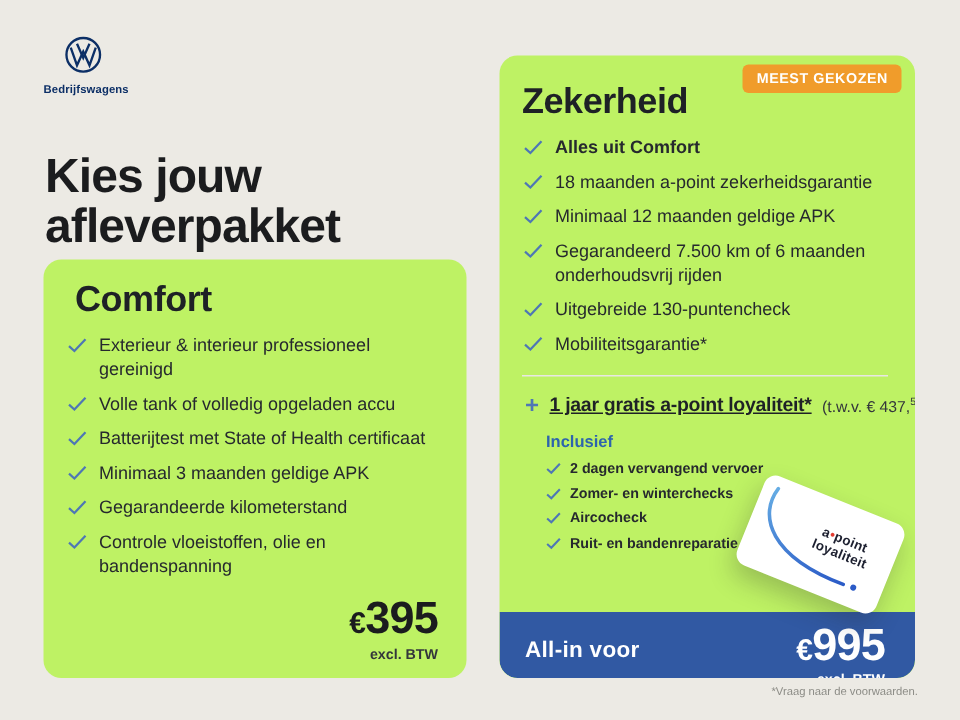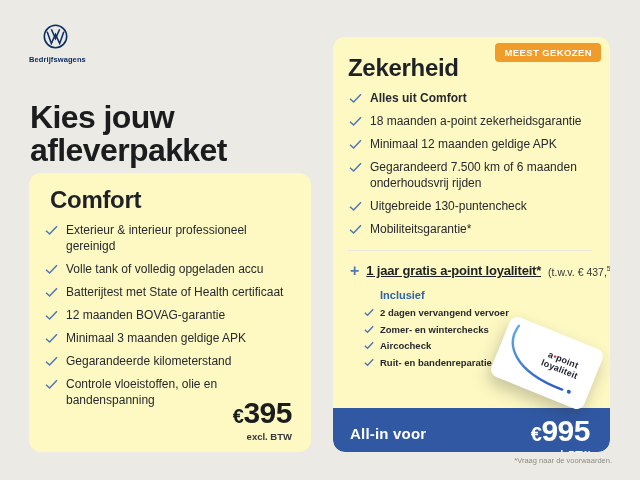--- a/index.html
+++ b/index.html
@@ -11,21 +11,21 @@
   }
 
   
   .vw-logo{position:absolute;left:43px;top:24px;width:25px;height:25px;}
   .brand-sub{position:absolute;left:29px;top:55px;width:55px;text-align:center;
     font-size:7.5px;font-weight:bold;color:#0C2F66;letter-spacing:.1px;}
   .heading{position:absolute;left:30px;top:80px;width:260px;
     font-size:32px;line-height:33px;font-weight:bold;letter-spacing:-.6px;color:#1B1C1E;}
 
   
-  .card{background:#fef9c3;border-radius:12px;position:absolute;}
+  .card{background:#bef264;border-radius:12px;position:absolute;}
   .card-comfort{left:29px;top:173px;width:282px;height:279px;}
   .card-zekerheid{left:333px;top:37px;width:277px;height:415px;overflow:hidden;}
   .card-title{font-weight:bold;font-size:24px;letter-spacing:-.3px;color:#1E2126;}
   .card-comfort .card-title{position:absolute;left:21px;top:13px;}
   .card-zekerheid .card-title{position:absolute;left:15px;top:17px;}
 
   
   .badge{position:absolute;top:6px;right:9px;background:#F09C2B;color:#fff;
     font-size:9.5px;font-weight:bold;letter-spacing:.4px;
     padding:4px 9px 4px 9px;border-radius:4px;}
@@ -42,21 +42,21 @@
   
   .divider{position:absolute;left:15px;right:18px;top:213px;height:1px;background:#E8E7E3;}
 
   
   .bonus-row{position:absolute;left:17px;top:224px;right:10px;
     display:flex;align-items:baseline;gap:7px;white-space:nowrap;}
   .plus{color:#4E77B5;font-size:16px;font-weight:bold;position:relative;top:1px;}
   .bonus-title{font-size:13px;font-weight:bold;letter-spacing:-.2px;color:#1E2126;text-decoration:underline;}
   .bonus-note{font-size:10.5px;color:#33363B;}
   .bonus-note sup{font-size:7px;}
-  .inclusief{position:absolute;left:31px;top:252px;font-size:11px;font-weight:bold;color:#2D64AD;margin-left:16px;}
+  .inclusief{position:absolute;left:31px;top:252px;font-size:11px;font-weight:bold;color:#2D64AD;}
   ul.sublist{list-style:none;margin:0;padding:0;position:absolute;left:31px;top:270px;width:170px;}
   ul.sublist li{display:flex;gap:6px;align-items:flex-start;margin-bottom:4.5px;
     font-size:9.5px;line-height:12px;font-weight:bold;color:#26292E;}
   ul.sublist li .chk{flex:0 0 10px;margin-top:1px;color:#4E77B5;}
 
   
   .loyalty-card{position:absolute;left:164px;top:294px;width:100px;height:64px;
     background:#fff;border-radius:8px;transform:rotate(22deg);
     box-shadow:0 8px 16px rgba(40,40,40,.25);z-index:3;}
   .loyalty-text{position:absolute;left:34px;top:18px;width:60px;text-align:center;
@@ -107,26 +107,20 @@
       <svg class="chk" width="13" height="11" viewBox="0 0 13 11">
           <path d="M1 5.8 L4.6 9 L12 1.2" fill="none" stroke="currentColor" stroke-width="1.5"></path>
         </svg>
       <span>Volle tank of volledig opgeladen accu</span>
       </li>
     <li>
       <svg class="chk" width="13" height="11" viewBox="0 0 13 11">
           <path d="M1 5.8 L4.6 9 L12 1.2" fill="none" stroke="currentColor" stroke-width="1.5"></path>
         </svg>
       <span>Batterijtest met State of Health certificaat</span>
-      </li>
-    <li>
-      <svg class="chk" width="13" height="11" viewBox="0 0 13 11">
-          <path d="M1 5.8 L4.6 9 L12 1.2" fill="none" stroke="currentColor" stroke-width="1.5"></path>
-        </svg>
-      <span>12 maanden BOVAG-garantie</span>
       </li>
     <li>
       <svg class="chk" width="13" height="11" viewBox="0 0 13 11">
           <path d="M1 5.8 L4.6 9 L12 1.2" fill="none" stroke="currentColor" stroke-width="1.5"></path>
         </svg>
       <span>Minimaal 3 maanden geldige APK</span>
       </li>
     <li>
       <svg class="chk" width="13" height="11" viewBox="0 0 13 11">
           <path d="M1 5.8 L4.6 9 L12 1.2" fill="none" stroke="currentColor" stroke-width="1.5"></path>

